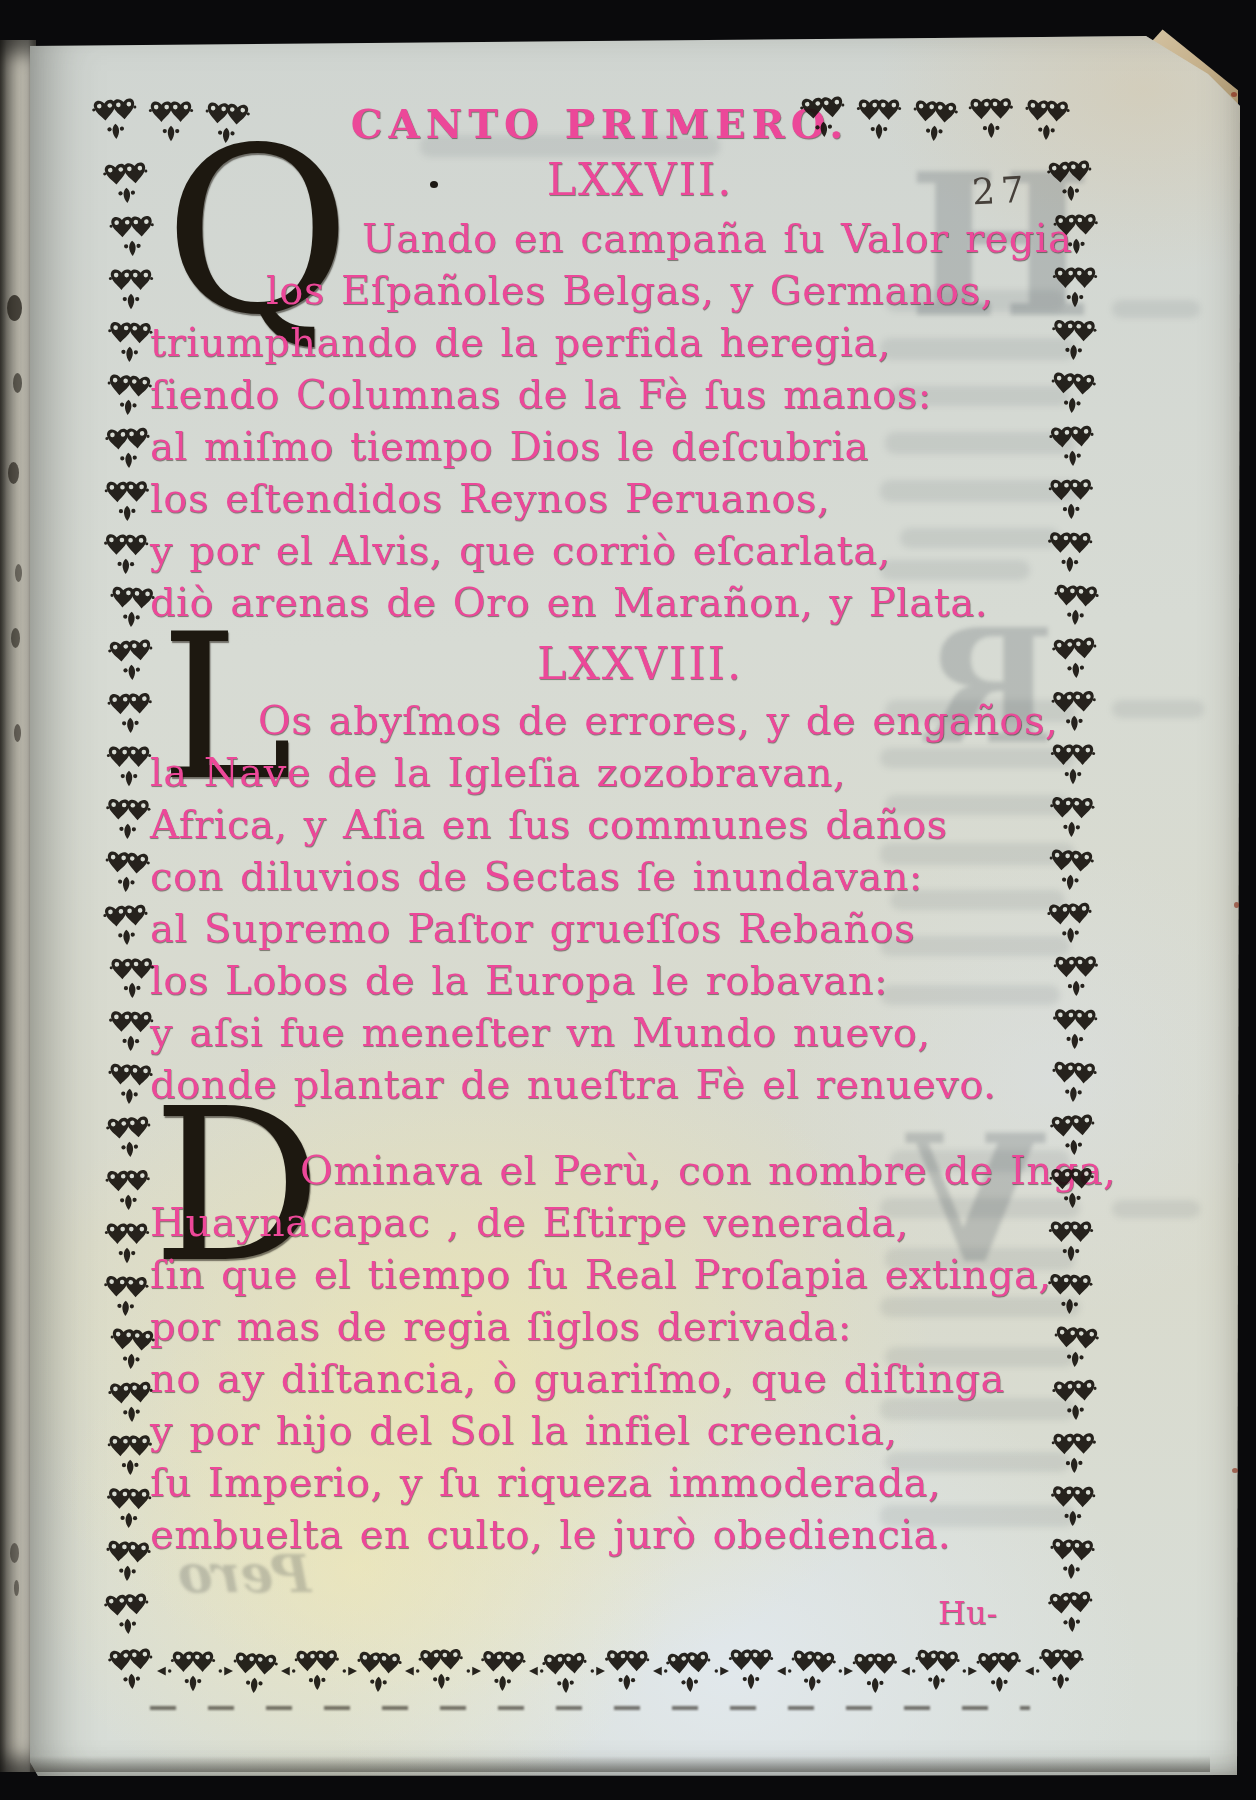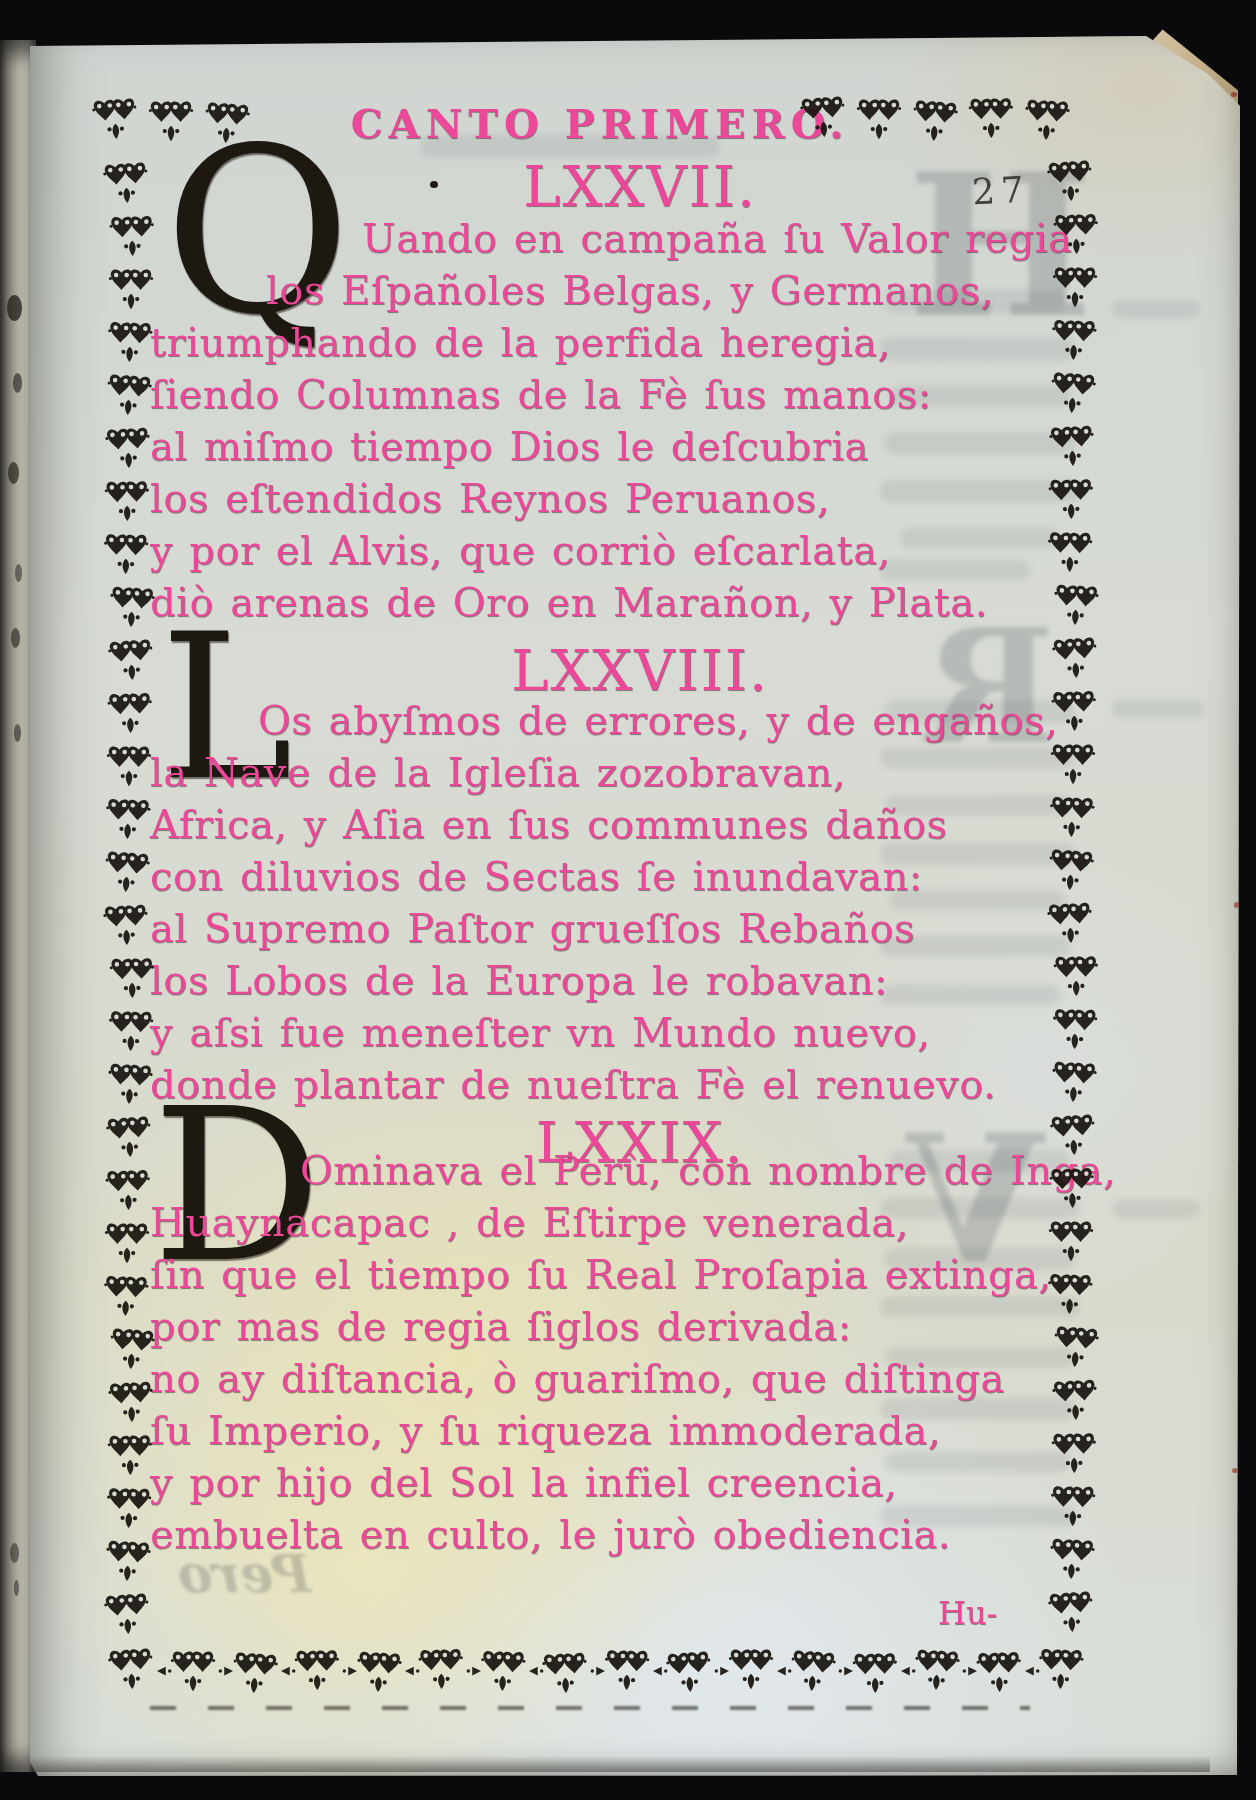--- a/index.html
+++ b/index.html
@@ -33,21 +33,21 @@
         box-shadow:inset 42px 0 55px -32px rgba(55,55,50,.5),
                    inset -26px 0 40px -28px rgba(90,85,70,.45),
                    inset 0 -22px 30px -22px rgba(70,68,60,.5);}
   .content{position:absolute;left:0;top:0;width:1256px;height:1800px;}
 
   
   .inktext{color:#ec4899;text-shadow:0.6px 0.9px 0.8px rgba(30,24,16,.5);}
   .canto{position:absolute;left:150px;top:100px;width:900px;text-align:center;
          font-size:40px;letter-spacing:6px;font-weight:bold;white-space:nowrap;}
   .stanza-num{position:absolute;left:150px;width:980px;text-align:center;
-         font-size:56px;letter-spacing:2px;white-space:nowrap;}
+         font-size:44px;letter-spacing:2px;white-space:nowrap;}
   .n1{top:154px}.n2{top:638px}.n3{top:1110px}
   .pagenum{position:absolute;left:972px;top:170px;font-size:36px;color:#46403a;
          transform:rotate(-3deg);letter-spacing:6px;}
   .stanza{position:absolute;left:150px;width:1020px;}
   .s1{top:212px}.s2{top:694px}.s3{top:1144px}
   .stanza .line{height:52px;line-height:52px;font-size:40px;letter-spacing:.5px;
          word-spacing:3px;white-space:nowrap;}
   .s1 .line:nth-child(1){padding-left:212px}
   .s1 .line:nth-child(2){padding-left:116px}
   .s2 .line:nth-child(1){padding-left:108px}
@@ -168,30 +168,29 @@
         <div class="line">Os abyſmos de errores, y de engaños,</div>
         <div class="line">la Nave de la Igleſia zozobravan,</div>
         <div class="line">Africa, y Aſia en ſus communes daños</div>
         <div class="line">con diluvios de Sectas ſe inundavan:</div>
         <div class="line">al Supremo Paſtor grueſſos Rebaños</div>
         <div class="line">los Lobos de la Europa le robavan:</div>
         <div class="line">y aſsi fue meneſter vn Mundo nuevo,</div>
         <div class="line">donde plantar de nueſtra Fè el renuevo.</div>
       </div>
 
-    <div class="stanza-num n3 inktext">LXXIX.</div>
     <span class="dropcap dc3">D</span>
     <div class="stanza s3 inktext">
         <div class="line">Ominava el Perù, con nombre de Inga,</div>
         <div class="line">Huaynacapac , de Eſtirpe venerada,</div>
         <div class="line">ſin que el tiempo ſu Real Proſapia extinga,</div>
         <div class="line">por mas de regia ſiglos derivada:</div>
         <div class="line">no ay diſtancia, ò guariſmo, que diſtinga</div>
+        <div class="line">y por hijo del Sol la infiel creencia,</div>
         <div class="line">ſu Imperio, y ſu riqueza immoderada,</div>
-        <div class="line">y por hijo del Sol la infiel creencia,</div>
         <div class="line">embuelta en culto, le jurò obediencia.</div>
       </div>
 
     <div class="catchword inktext">Hu-</div>
 
     <div id="ornaments">
         <svg viewBox="0 0 48 48" class="orn" style="left: 103px; top: 160px; width: 46px; height: 46px; transform: rotate(-4deg); opacity: 0.92;">
           <use href="#fleu"></use>
         </svg>
         <svg viewBox="0 0 48 48" class="orn" style="left: 109px; top: 213px; width: 46px; height: 46px; transform: rotate(-2deg); opacity: 0.92;">

